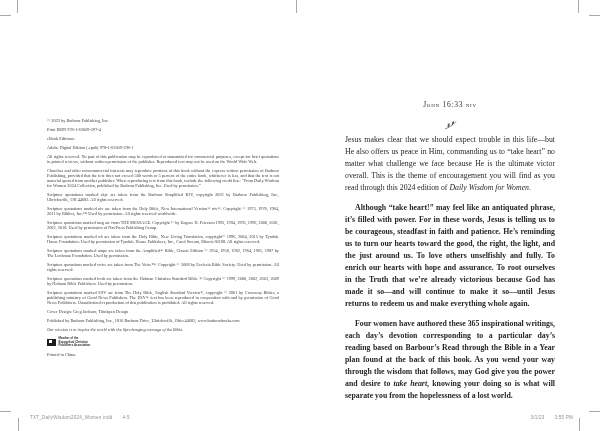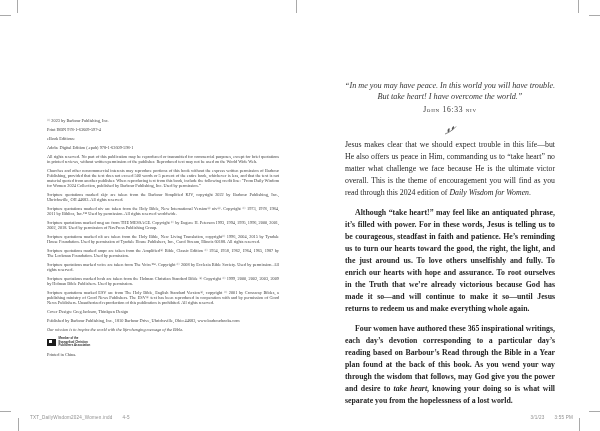--- a/index.html
+++ b/index.html
@@ -24,21 +24,21 @@
   .ecpa-box::after{content:"";position:absolute;left:1.5px;top:1.5px;width:3px;height:3px;background:#fff;}
   .ecpa-text div{
     font-family:"Liberation Sans", sans-serif;font-weight:bold;
     font-size:2.9px;line-height:3.3px;color:#2a2a2a;
   }
   
   .page-right{position:absolute;left:337px;top:80px;width:226px;color:#2b2b2b;}
   .quote{font-style:italic;text-align:center;font-size:8.2px;line-height:11px;color:#333;}
   .attribution{
     text-align:center;font-variant:small-caps;letter-spacing:0.7px;
-    font-size:7.6px;margin-top:3px;color:#333;
+    font-size:7.6px;margin-top:20px;color:#333;
   }
   .ornament{text-align:center;margin:7px 0 6px 0;height:10px;}
   .page-right .body{
     font-size:7.8px;line-height:12px;text-align:justify;margin:8px;color:#262626;
   }
   .page-right .body.indent{text-indent:10px;font-weight:bold;}
   .page-right i{font-style:italic;}
   
   .slug{
     position:absolute;top:415px;font-family:"Liberation Sans", sans-serif;
@@ -86,24 +86,20 @@
       <div class="ecpa-text">
         <div>Member of the</div>
         <div>Evangelical Christian</div>
         <div>Publishers Association</div>
       </div>
     </div>
     <p class="single">Printed in China.</p>
   </div>
 
   <div class="page-right">
-    <div class="quote">
-      <div>“In me you may have peace. In this world you will have trouble.</div>
-      <div>But take heart! I have overcome the world.”</div>
-    </div>
     <div class="attribution">John 16:33 niv</div>
     <div class="ornament">
       <svg width="15" height="10" viewBox="0 0 15 10" xmlns="http://www.w3.org/2000/svg">
         <path d="M2 9 C6 7.5 10 5 13 1.5" stroke="#555" stroke-width="0.7" fill="none"></path>
         <path d="M5 7.6 C4 5.6 4.6 3.8 6.4 3 C6.9 4.9 6.5 6.6 5 7.6 Z" fill="#555"></path>
         <path d="M9 5.2 C8.4 3.4 9.2 1.6 11 1 C11.3 2.8 10.6 4.4 9 5.2 Z" fill="#555"></path>
       </svg>
     </div>
     <p class="body">
       <span>Jesus makes clear that we should expect trouble in this life—but He also offers us peace in Him, commanding us to “take heart” no matter what challenge we face because He is the ultimate victor overall. This is the theme of encouragement you will find as you read through this 2024 edition of </span><i>Daily Wisdom for Women</i><span>.</span>

